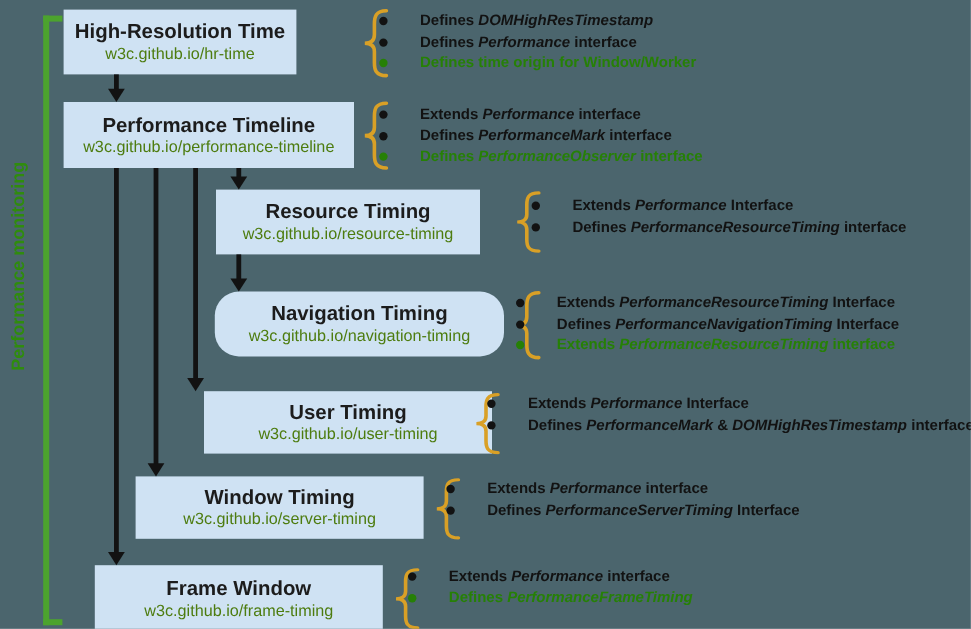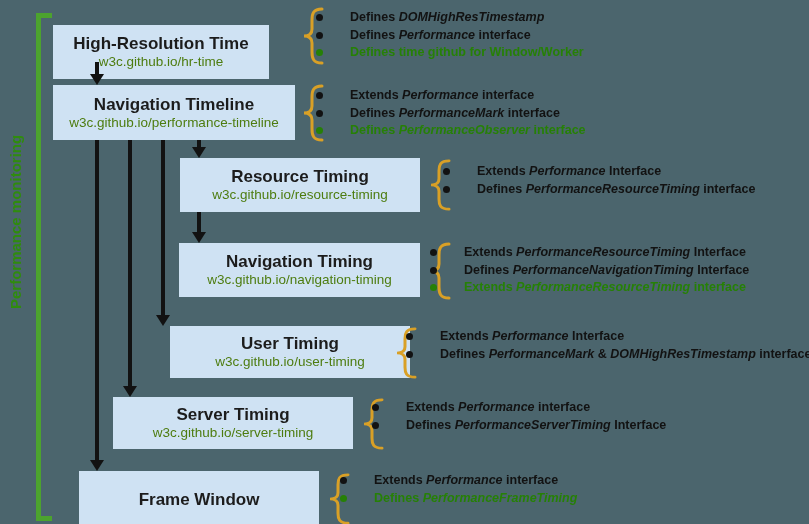--- a/index.html
+++ b/index.html
@@ -65,46 +65,47 @@
   }
 </style>
 </head>
 <body>
 
 <div id="stage">
 
   <div id="side-bracket"></div>
   <div id="side-label">Performance monitoring</div>
 
-  <div class="spec-box" style="left:53px;top:25px;width:216px;height:54px;">
+  <div class="spec-box" style="left:53px;top:8px;width:194px;height:54px;">
     <div class="spec-title">High-Resolution Time</div>
     <div class="spec-url">w3c.github.io/hr-time</div>
   </div>
   <div class="spec-box" style="left:53px;top:85px;width:242px;height:55px;">
-    <div class="spec-title">Navigation Timeline</div>
+    <div class="spec-title">Performance Timeline</div>
     <div class="spec-url">w3c.github.io/performance-timeline</div>
   </div>
-  <div class="spec-box" style="left:180px;top:158px;width:240px;height:54px;">
+  <div class="spec-box" style="left:180px;top:158px;width:220px;height:54px;">
     <div class="spec-title">Resource Timing</div>
     <div class="spec-url">w3c.github.io/resource-timing</div>
   </div>
-  <div class="spec-box" style="left:179px;top:243px;width:241px;height:54px;">
+  <div class="spec-box" style="left:179px;top:243px;width:241px;height:54px;border-radius:20px;">
     <div class="spec-title">Navigation Timing</div>
     <div class="spec-url">w3c.github.io/navigation-timing</div>
   </div>
   <div class="spec-box" style="left:146px;top:326px;width:240px;height:52px;margin-left:24px;">
     <div class="spec-title">User Timing</div>
     <div class="spec-url">w3c.github.io/user-timing</div>
   </div>
   <div class="spec-box" style="left:113px;top:397px;width:240px;height:52px;">
-    <div class="spec-title">Server Timing</div>
+    <div class="spec-title">Window Timing</div>
     <div class="spec-url">w3c.github.io/server-timing</div>
   </div>
   <div class="spec-box" style="left:79px;top:471px;width:240px;height:56px;">
     <div class="spec-title">Frame Window</div>
+    <div class="spec-url">w3c.github.io/frame-timing</div>
   </div>
 
   <div class="vline" style="left:95px;top:62px;height:13px;"></div>
   <div class="ahead" style="left:90px;top:74px;"></div>
 
   <div class="vline" style="left:197px;top:140px;height:8px;"></div>
   <div class="ahead" style="left:192px;top:147px;"></div>
 
   <div class="vline" style="left:197px;top:212px;height:21px;"></div>
   <div class="ahead" style="left:192px;top:232px;"></div>
@@ -144,21 +145,21 @@
       <div class="bullet black">
         <span class="dot"></span>
         <span class="txt"><span>Defines </span><span class="it">DOMHighResTimestamp</span></span>
       </div>
       <div class="bullet black">
         <span class="dot"></span>
         <span class="txt"><span>Defines </span><span class="it">Performance</span><span> interface</span></span>
       </div>
       <div class="bullet green">
         <span class="dot"></span>
-        <span class="txt"><span>Defines time github for Window/Worker</span></span>
+        <span class="txt"><span>Defines time origin for Window/Worker</span></span>
       </div>
     </div>
   <div class="bullet-list" style="left:316px;top:87px;">
       <div class="bullet black">
         <span class="dot"></span>
         <span class="txt"><span>Extends </span><span class="it">Performance</span><span> interface</span></span>
       </div>
       <div class="bullet black">
         <span class="dot"></span>
         <span class="txt"><span>Defines </span><span class="it">PerformanceMark</span><span> interface</span></span>

